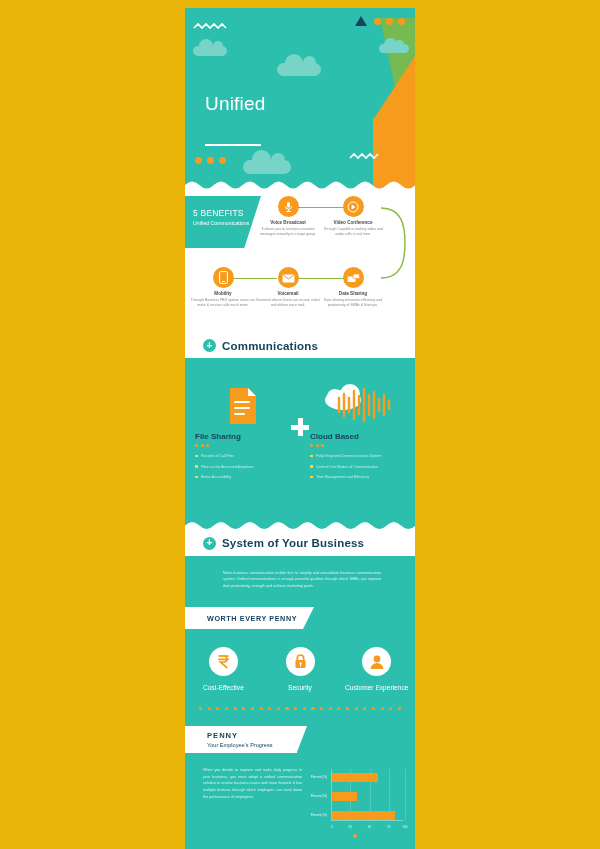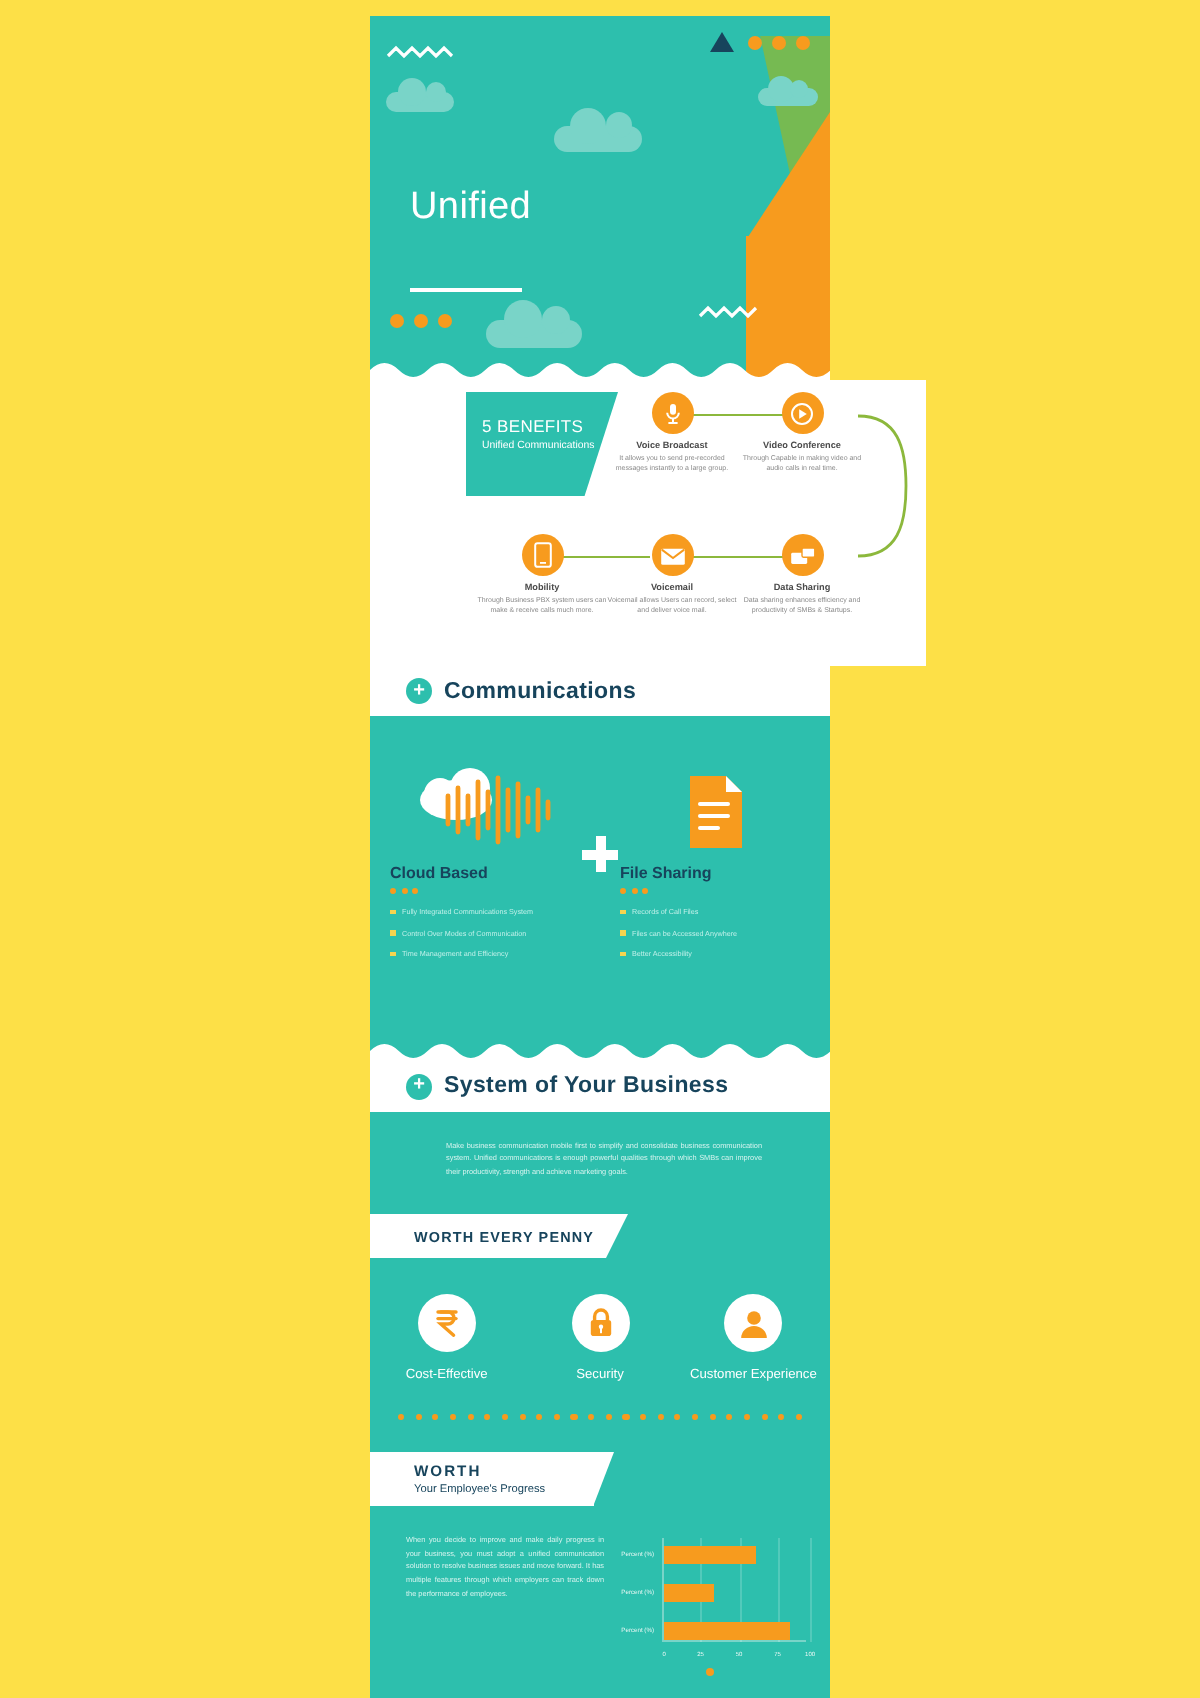--- a/index.html
+++ b/index.html
@@ -2,21 +2,21 @@
 <html><head>
 <meta charset="utf-8">
 <style>
   * { box-sizing: border-box; margin: 0; padding: 0; }
   html, body {
     width: 600px; height: 849px;
     background: #ffffff;
     font-family: "Liberation Sans", sans-serif;
     overflow: hidden;
   }
-  #page { position: relative; width: 600px; height: 849px; background:#fde047; }
+  #page { position: relative; width: 600px; height: 849px; background:#eab308; }
   #info {
     position: absolute; left: 185px; top: 8px;
     width: 230px; height: 812px;
     background: #ffffff;
   }
 
   
   .hero {
     position: relative; width: 230px; height: 182px;
     background: #2dbfad; overflow: hidden;
@@ -79,21 +79,21 @@
   .hero-title .l2 { display: block; }
   .hero-underline {
     position: absolute; left: 20px; top: 136px;
     width: 56px; height: 2px; background: #ffffff; z-index: 4;
   }
   .wave-white-hero {
     position: absolute; left: 0; bottom: -1px; width: 230px; height: 12px; z-index: 5;
   }
 
   
-  .benefits { position: relative; width: 230px; height: 143px; background: #ffffff; margin-left: 48px; }
+  .benefits { position: relative; width: 230px; height: 143px; background: #ffffff; }
   .badge {
     position: absolute; left: 0; top: 6px;
     width: 76px; height: 52px; background: #2dbfad;
     clip-path: polygon(0 0, 100% 0, 78% 100%, 0 100%);
     padding: 12px 0 0 8px; color: #fff;
   }
   .badge .b1 { font-size: 8.5px; letter-spacing: .2px; }
   .badge .b2 { font-size: 5.2px; margin-top: 2px; }
 
   .bnode { position: absolute; width: 66px; text-align: center; }
@@ -340,20 +340,45 @@
     </div>
 
     <div class="sechead">
       <span class="plusbadge">+</span>
       <span class="txt">Communications</span>
     </div>
 
     <div class="collab">
       <div class="plus-mid"></div>
       <div class="collab-cols">
+        <div class="ccol">
+          <div class="art">
+            <svg width="30" height="40" viewBox="0 0 30 40">
+              <path d="M2,2 h18 l8,8 v28 h-26 Z" fill="#f79b1e"></path>
+              <path d="M20,2 l8,8 h-8 Z" fill="#ffffff"></path>
+              <g stroke="#ffffff" stroke-width="2" stroke-linecap="round">
+                <line x1="7" y1="16" x2="21" y2="16"></line>
+                <line x1="7" y1="22" x2="21" y2="22"></line>
+                <line x1="7" y1="28" x2="16" y2="28"></line>
+              </g>
+            </svg>
+          </div>
+          <div class="ctitle">File Sharing</div>
+          <div class="cdots">
+            <i></i>
+            <i></i>
+            <i></i>
+          </div>
+          <ul class="clist">
+            <li>Records of Call Files</li>
+            <li>Files can be Accessed Anywhere</li>
+            <li>Better Accessibility</li>
+          </ul>
+        </div>
+
         <div class="ccol">
           <div class="art">
             <svg width="78" height="42" viewBox="0 0 78 42">
               <g fill="#ffffff">
                 <ellipse cx="24" cy="16" rx="18" ry="10"></ellipse>
                 <circle cx="16" cy="13" r="8"></circle>
                 <circle cx="31" cy="10" r="10"></circle>
               </g>
               <g stroke="#f79b1e" stroke-width="2.4" stroke-linecap="round">
                 <line x1="20" y1="14" x2="20" y2="28"></line>
@@ -375,45 +400,20 @@
             <i></i>
             <i></i>
             <i></i>
           </div>
           <ul class="clist">
             <li>Fully Integrated Communications System</li>
             <li>Control Over Modes of Communication</li>
             <li>Time Management and Efficiency</li>
           </ul>
         </div>
-
-        <div class="ccol">
-          <div class="art">
-            <svg width="30" height="40" viewBox="0 0 30 40">
-              <path d="M2,2 h18 l8,8 v28 h-26 Z" fill="#f79b1e"></path>
-              <path d="M20,2 l8,8 h-8 Z" fill="#ffffff"></path>
-              <g stroke="#ffffff" stroke-width="2" stroke-linecap="round">
-                <line x1="7" y1="16" x2="21" y2="16"></line>
-                <line x1="7" y1="22" x2="21" y2="22"></line>
-                <line x1="7" y1="28" x2="16" y2="28"></line>
-              </g>
-            </svg>
-          </div>
-          <div class="ctitle">File Sharing</div>
-          <div class="cdots">
-            <i></i>
-            <i></i>
-            <i></i>
-          </div>
-          <ul class="clist">
-            <li>Records of Call Files</li>
-            <li>Files can be Accessed Anywhere</li>
-            <li>Better Accessibility</li>
-          </ul>
-        </div>
       </div>
       <div style="height:34px"></div>
       <svg class="wave-white" viewBox="0 0 230 11" preserveAspectRatio="none">
         <path d="M0,11 L0,5.5 Q7.2,-1.5 14.4,5.5 T28.8,5.5 T43.2,5.5 T57.6,5.5 T72,5.5 T86.4,5.5 T100.8,5.5 T115.2,5.5 T129.6,5.5 T144,5.5 T158.4,5.5 T172.8,5.5 T187.2,5.5 T201.6,5.5 T216,5.5 T230.4,5.5 L230,11 Z" fill="#ffffff"></path>
       </svg>
     </div>
 
     <div class="sechead">
       <span class="plusbadge">+</span>
       <span class="txt">System of Your Business</span>
@@ -484,21 +484,21 @@
           <i></i>
         <i></i>
           <i></i>
         <i></i>
           <i></i>
       </div>
     </div>
 
     <div class="track">
       <div class="track-ribbon">
-        <div class="t1">WORTH</div>
+        <div class="t1">PENNY</div>
         <div class="t2">Your Employee's Progress</div>
       </div>
 
       <div class="track-body">
         <div class="track-text">When you decide to improve and make daily progress in your business, you must adopt a unified communication solution to resolve business issues and move forward. It has multiple features through which employers can track down the performance of employees.</div>
 
         <div class="chart">
           <div class="axis-y"></div>
           <div class="axis-x"></div>
 

